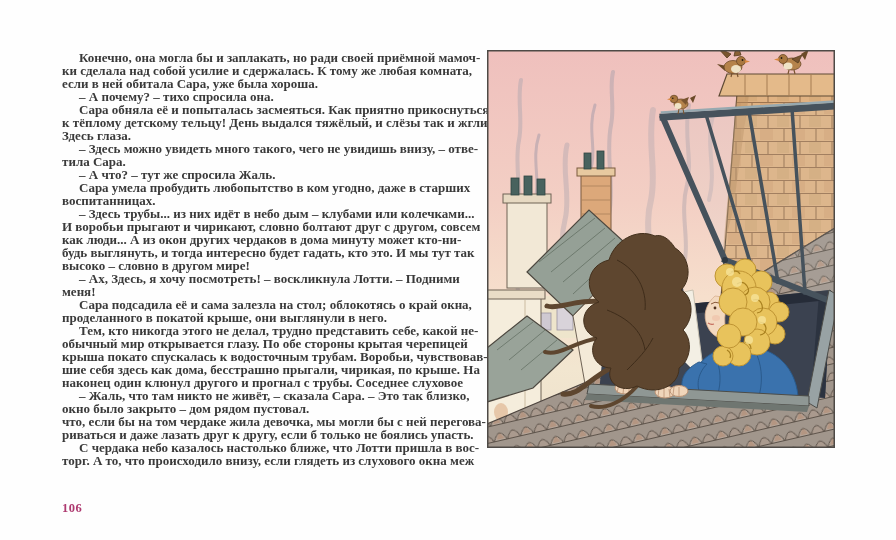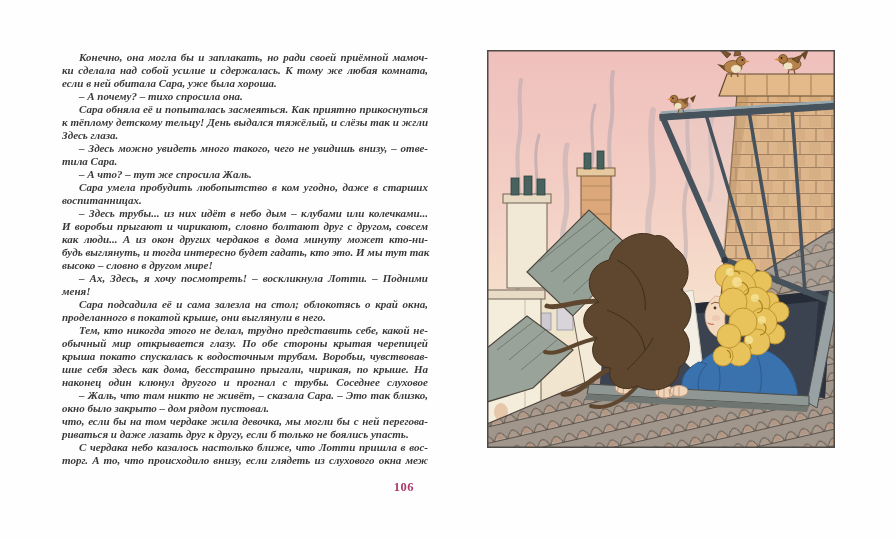--- a/index.html
+++ b/index.html
@@ -4,31 +4,31 @@
 <style>
   html,body{margin:0;padding:0;}
   body{
     width:896px;height:540px;position:relative;overflow:hidden;
     background:#fefefe;
     font-family:"Liberation Serif", serif;
   }
   
   .text-block{
     position:absolute;left:62px;top:51px;width:366px;
-    font-size:11px;font-weight:700;color:#3a3a3a;font-style:italic;
+    font-size:13px;font-weight:700;color:#3a3a3a;
   }
   .line{
     height:13px;line-height:13px;white-space:nowrap;
     text-align:justify;text-align-last:justify;
   }
   .line.last{text-align-last:left;}
   .line.ind{text-indent:17px;}
   .page-number{
-    position:absolute;left:62px;top:480px;width:352px;
-    text-align:right;font-size:12.5px;font-weight:700;
+    position:absolute;left:62px;top:501px;width:352px;
+    text-align:left;font-size:12.5px;font-weight:700;
     letter-spacing:0.5px;color:#ae3a70;
   }
   
   .illustration{
     position:absolute;left:487px;top:50px;width:348px;height:398px;
     margin:0;overflow:hidden;
   }
   .illustration svg{display:block;}
 </style>
 </head>

